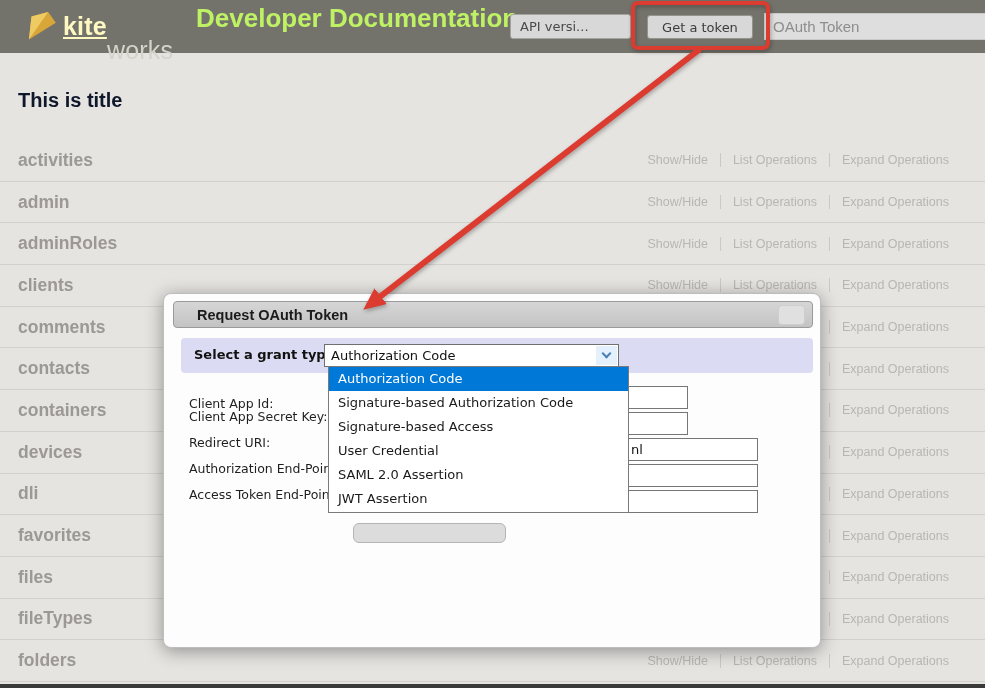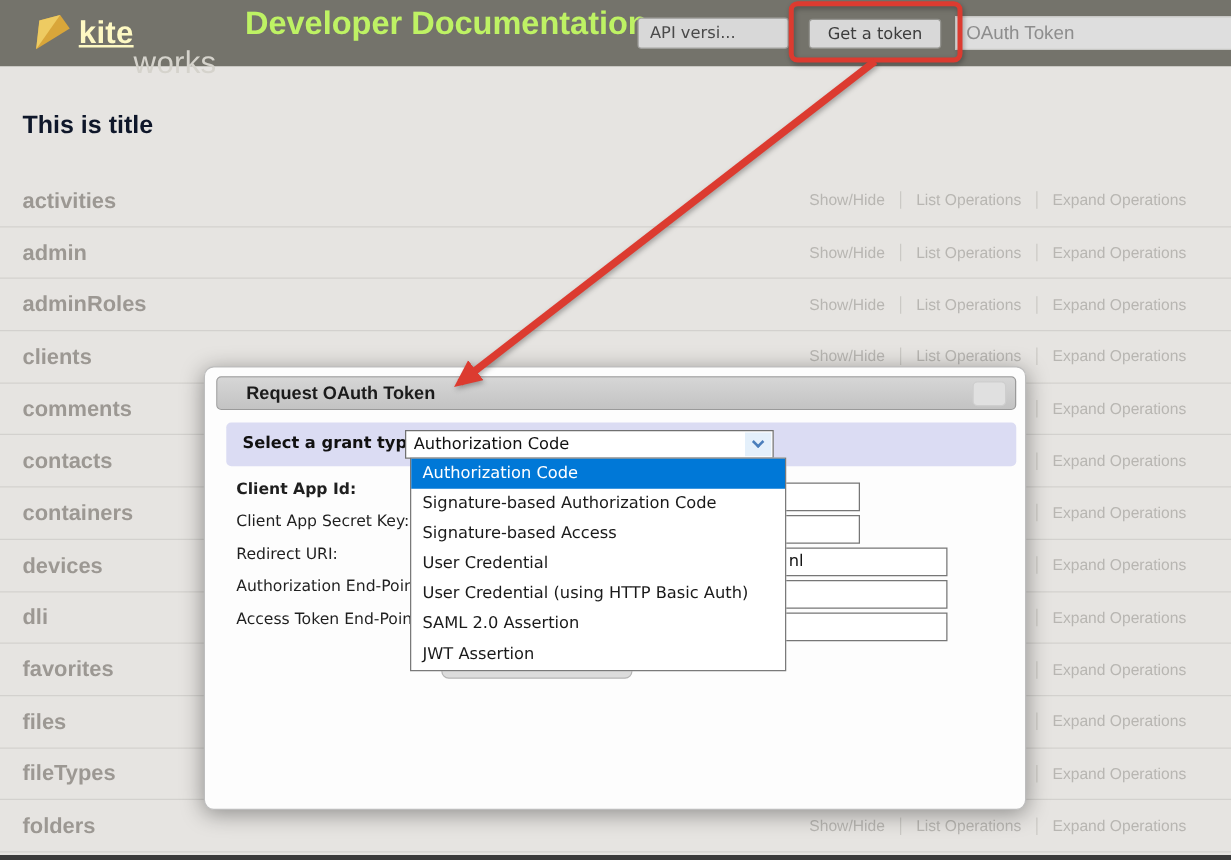--- a/index.html
+++ b/index.html
@@ -301,42 +301,41 @@
     </div>
     <div id="grant-band"></div>
     <div id="grant-label">Select a grant type:</div>
     <div id="grant-select">
       <span>Authorization Code</span>
       <div id="grant-select-arrow">
           <div class="chev"></div>
         </div>
     </div>
     <div id="modal-fields">
-        <div class="fld-label" style="top: 89px; font-weight: bold;">Client App Id:</div>
+        <div class="fld-label" style="top: 102px;">Client App Id:</div>
         <div class="fld-input" style="top: 92px; width: 357px;"></div>
         <div class="fld-label" style="top: 115px;">Client App Secret Key:</div>
         <div class="fld-input" style="top: 118px; width: 357px;"></div>
         <div class="fld-label" style="top: 141px;">Redirect URI:</div>
         <div class="fld-input" style="top: 144px; width: 427px;">
           <span class="peek">nl</span>
         </div>
         <div class="fld-label" style="top: 167px;">Authorization End-Point:</div>
         <div class="fld-input" style="top: 170px; width: 427px;"></div>
         <div class="fld-label" style="top: 193px;">Access Token End-Point:</div>
         <div class="fld-input" style="top: 196px; width: 427px;"></div>
       </div>
     <div id="obscured-button"></div>
   </div>
 
   <div id="grant-dropdown">
       <div class="dd-opt hl">Authorization Code</div>
       <div class="dd-opt">Signature-based Authorization Code</div>
       <div class="dd-opt">Signature-based Access</div>
       <div class="dd-opt">User Credential</div>
-      <div class="dd-opt">User Credential (using HTTP Basic Auth)</div>
       <div class="dd-opt">SAML 2.0 Assertion</div>
       <div class="dd-opt">JWT Assertion</div>
     </div>
 
   <svg id="annot" width="985" height="688">
     <defs>
       <marker id="ah" markerUnits="userSpaceOnUse" markerWidth="24" markerHeight="22" refX="16" refY="10" orient="auto">
         <path d="M0,0 L22,10 L0,20 z" fill="#dc3b30"></path>
       </marker>
     </defs>

